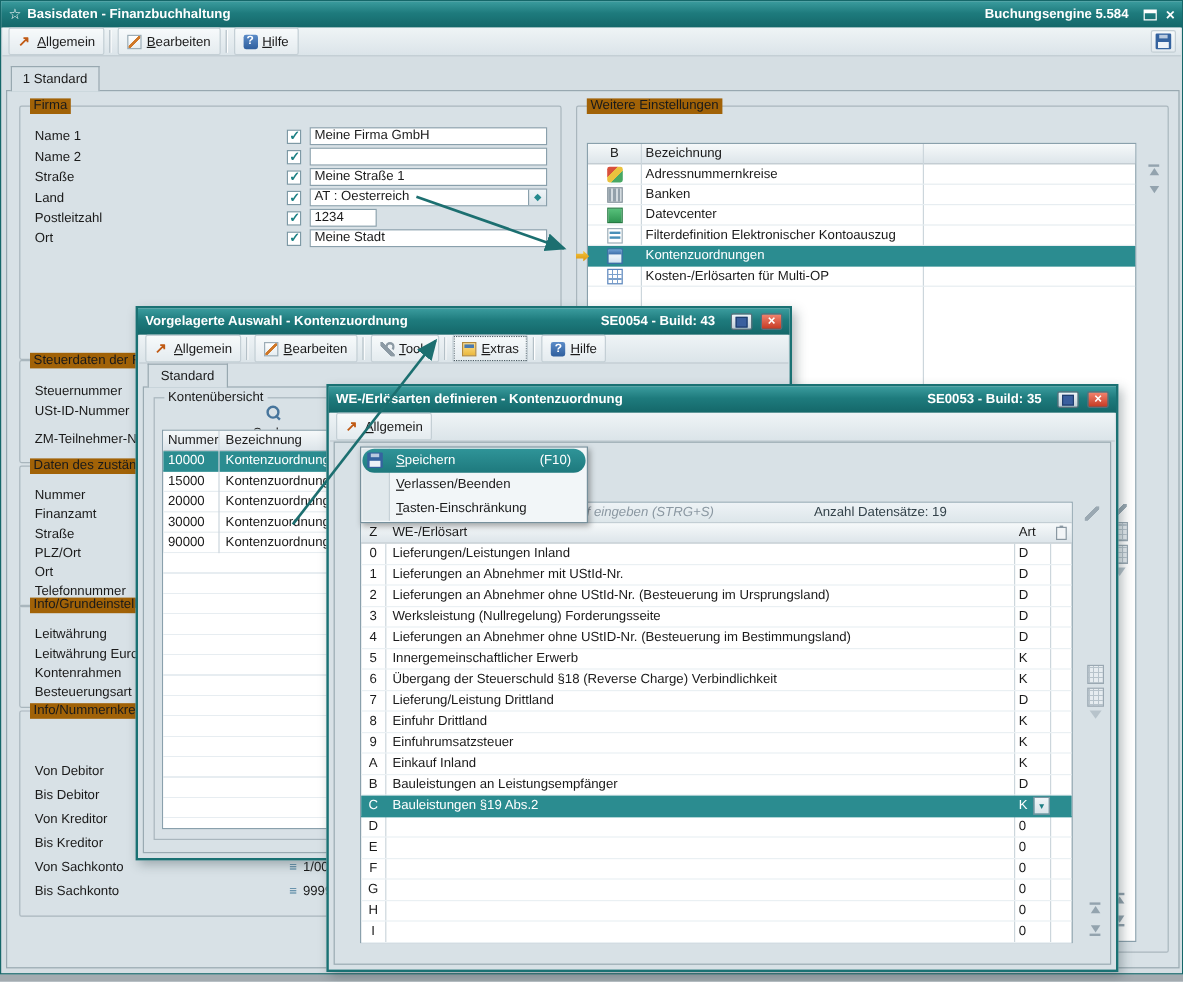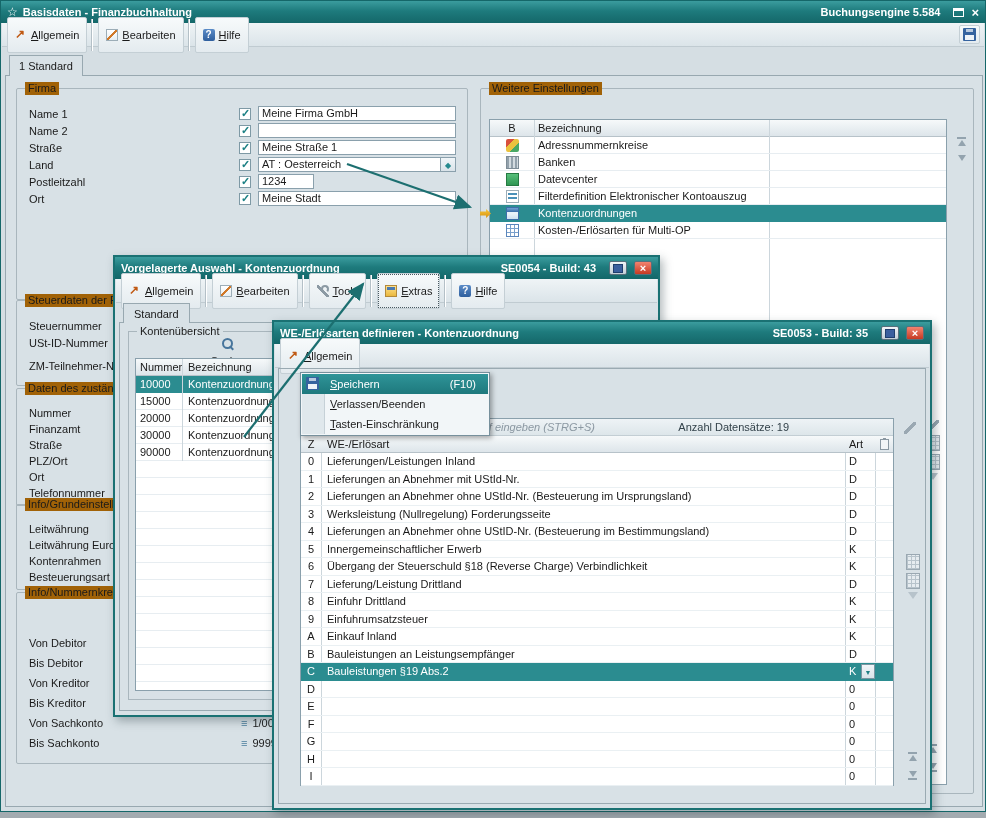--- a/index.html
+++ b/index.html
@@ -18,21 +18,21 @@
   .close1 { font-size:13px; font-weight:bold; line-height:1; }
   .dlg-btn { width:18px; height:14px; border:1px solid #57707c; border-radius:2px; display:flex; align-items:center; justify-content:center; }
   .btn-restore2 { background:linear-gradient(#f0f4f7,#c3cfd7); }
   .btn-restore2::before { content:""; width:8px; height:7px; background:#3a5f9e; border:1px solid #203f6e; }
   .btn-close2 { background:linear-gradient(#f2836f,#c63a23); }
   .btn-close2::before { content:"×"; color:#fff; font-weight:bold; font-size:11px; line-height:1; }
 
   .menubar { position:absolute; left:1px; top:22px; right:1px; height:24px;
              background:linear-gradient(#eff4f6,#dbe4e9); border-bottom:1px solid #c0cbd1;
              display:flex; align-items:center; padding:0 5px; }
-  .menu-btn { position:relative; display:flex; align-items:center; gap:4px; height:36px; padding:0 7px;
+  .menu-btn { position:relative; display:flex; align-items:center; gap:4px; height:23px; padding:0 7px;
               border:1px solid #c4cfd5; border-radius:2px; background:linear-gradient(#f7fafb,#e4ebef); cursor:default; }
   .menu-btn + .menu-btn { margin-left:11px; }
   .menu-btn + .menu-btn::before { content:""; position:absolute; left:-8px; top:1px; bottom:1px; width:1px;
               background:#b4c0c7; box-shadow:1px 0 0 #ffffff; }
   .menu-btn .lbl { display:inline-block; }
   .menu-btn .lbl::first-letter { text-decoration:underline; }
   .menu-btn.focus { outline:1px dotted #4a5a62; outline-offset:-2px; }
 
   
   .ic { display:inline-block; width:12px; height:12px; position:relative; flex:0 0 auto; }
@@ -171,21 +171,21 @@
             border:1px solid #7a95a1; text-align:center; }
   .combo2::before { content:"▼"; font-size:7px; color:#1f7f85; line-height:13px; }
 
   .ddmenu { position:absolute; left:26px; top:50px; width:190px; background:#f2f6f8; border:1px solid #77909c;
             box-shadow:2px 2px 5px rgba(0,0,0,.35); z-index:5; padding:1px; }
   .ddmenu::before { content:""; position:absolute; left:1px; top:1px; bottom:1px; width:22px; background:#e0e8ec; border-right:1px solid #c6d1d7; }
   .dditem { position:relative; height:20px; display:flex; align-items:center; padding-left:28px; }
   .dditem .lbl { display:inline-block; }
   .dditem .lbl::first-letter { text-decoration:underline; }
   .dditem .sc { margin-left:auto; padding-right:12px; }
-  .dditem.sel { background:linear-gradient(#2f9498,#1e797d); color:#fff; }
+  .dditem.sel { background:linear-gradient(#2f9498,#1e797d); color:#fff;border-radius:10px; }
   .dditem .ic { position:absolute; left:4px; top:3px; }
 
   #d2-pencil { position:absolute; right:14px; top:100px; }
   #d2-cluster { right:10px; top:232px; }
   #d2-arrows { position:absolute; right:12px; top:430px; display:flex; flex-direction:column; gap:10px; align-items:center; }
 
   .annot { position:absolute; inset:0; z-index:60; pointer-events:none; }
 </style>
 </head>
 <body>

